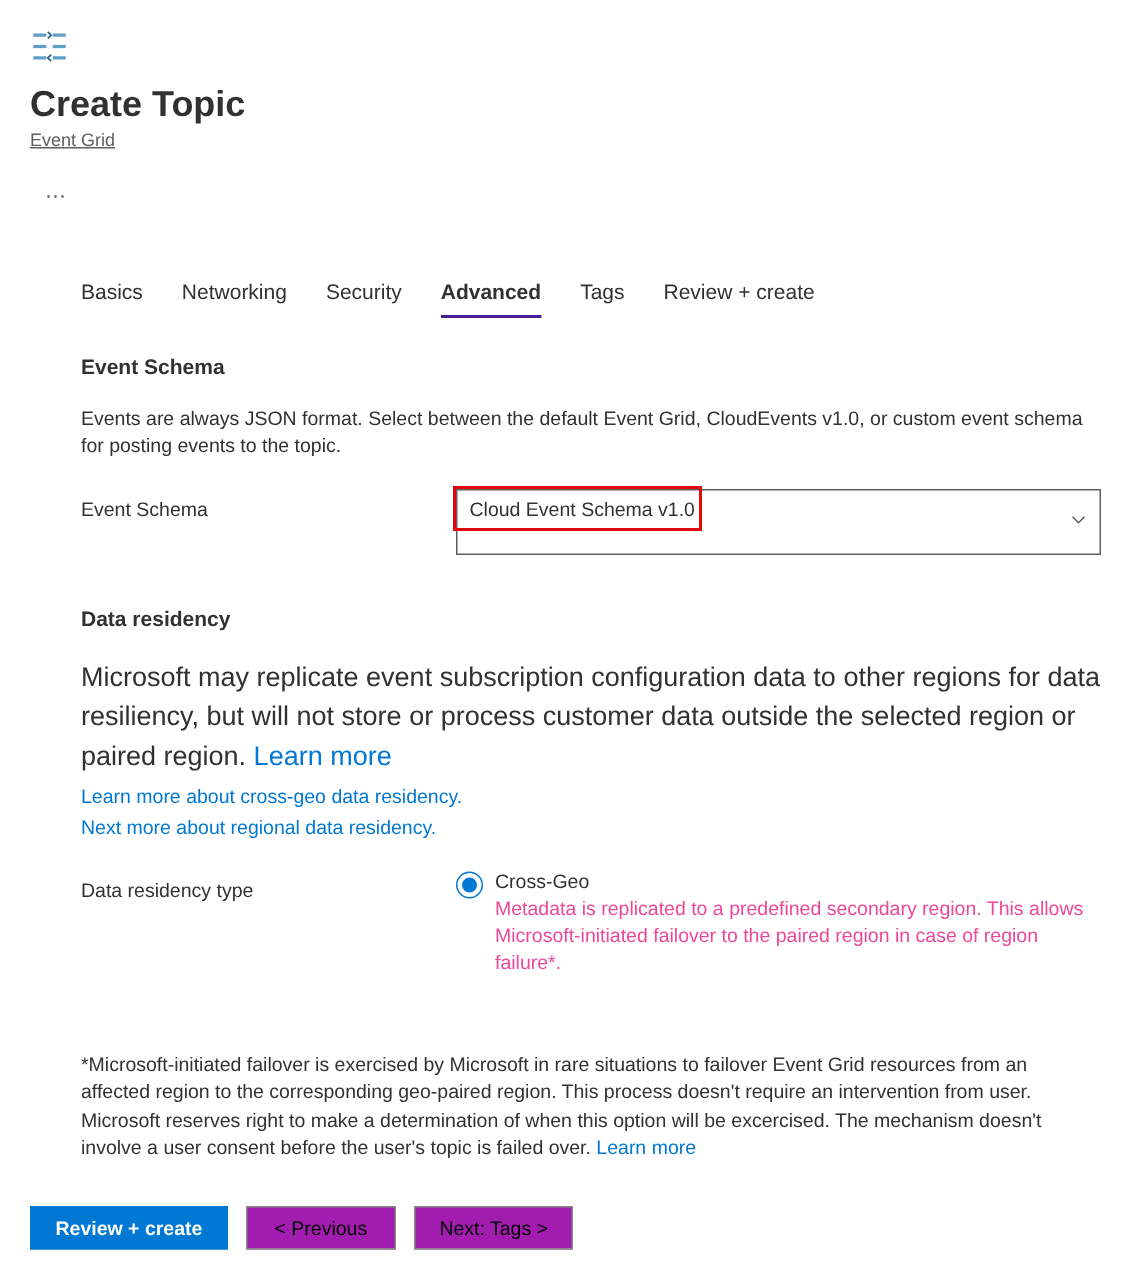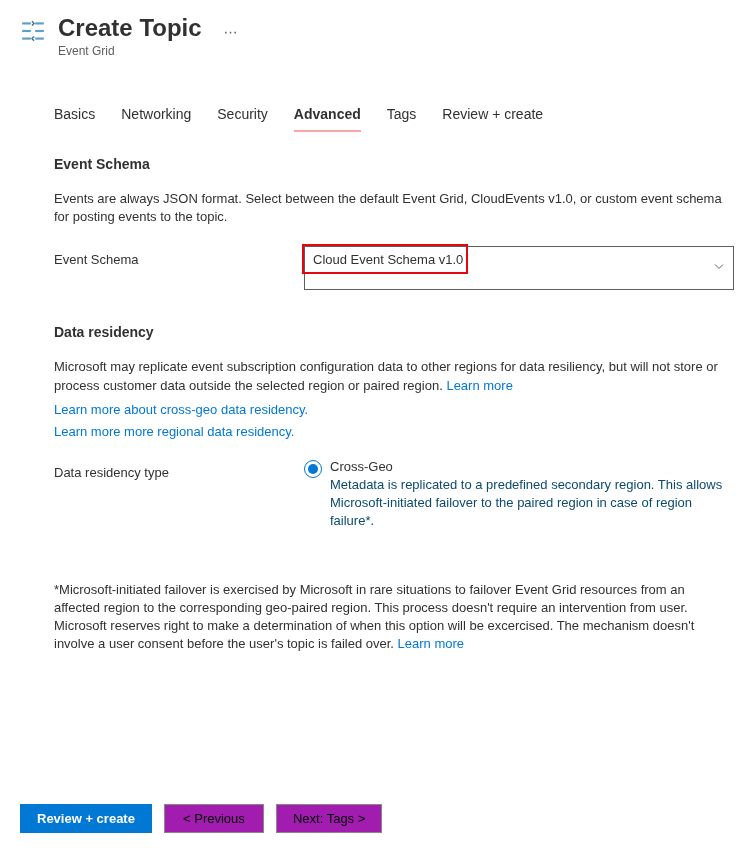--- a/index.html
+++ b/index.html
@@ -14,39 +14,41 @@
       background: #fff;
       width: 754px;
       height: 853px;
       position: relative;
     }
     .header {
       display: flex;
       align-items: flex-start;
       padding: 14px 20px 0 20px;
       gap: 12px;
+      flex-direction: column;
     }
     .header-icon {
       width: 26px;
       height: 26px;
       margin-top: 4px;
     }
     .header-text {
       display: flex;
       flex-direction: column;
     }
     .page-title {
       font-size: 24px;
       font-weight: 600;
       color: #323130;
     }
     .page-subtitle {
       font-size: 12px;
       color: #605e5c;
       margin-top: 2px;
+      text-decoration: underline;
     }
     .more-icon {
       margin-top: 10px;
       margin-left: 10px;
       color: #605e5c;
       font-size: 14px;
       letter-spacing: 1px;
     }
     .tabs {
       display: flex;
@@ -56,21 +58,21 @@
     }
     .tab {
       font-size: 14px;
       color: #323130;
       padding-bottom: 8px;
       cursor: pointer;
       border-bottom: 2px solid transparent;
     }
     .tab.active {
       font-weight: 600;
-      border-bottom: 2px solid #fca5a5;
+      border-bottom: 2px solid #4c1d95;
     }
     .content {
       padding: 24px 20px 0 54px;
     }
     .section-title {
       font-size: 14px;
       font-weight: 600;
       margin-bottom: 18px;
     }
     .section-desc {
@@ -122,21 +124,21 @@
       top: 50%;
       transform: translateY(-50%);
       pointer-events: none;
     }
     .link {
       color: #0078d4;
       text-decoration: none;
       cursor: pointer;
     }
     .desc-block {
-      font-size: 13px;
+      font-size: 18px;
       line-height: 1.45;
       margin-bottom: 4px;
     }
     .link-row {
       font-size: 13px;
       line-height: 1.5;
       margin-bottom: 2px;
     }
     .data-residency-desc {
       margin-bottom: 18px;
@@ -170,21 +172,21 @@
       height: 10px;
       border-radius: 50%;
       background: #0078d4;
     }
     .radio-label {
       font-size: 13px;
       color: #323130;
     }
     .radio-desc {
       font-size: 13px;
-      color: #0c4a6e;
+      color: #ec4899;
       margin-top: 2px;
       line-height: 1.4;
     }
     .footnote {
       font-size: 13px;
       line-height: 1.4;
       color: #323130;
       margin-top: 18px;
     }
     .footer {
@@ -266,21 +268,21 @@
   </div>
 
   <div class="section-spacer"></div>
   <div class="section-title">Data residency</div>
 
   <div class="data-residency-desc">
     <div class="desc-block">
       <span>Microsoft may replicate event subscription configuration data to other regions for data resiliency, but will not store or process customer data outside the selected region or paired region. </span><a class="link">Learn more</a>
     </div>
     <div class="link-row"><a class="link">Learn more about cross-geo data residency.</a></div>
-    <div class="link-row"><a class="link">Learn more more regional data residency.</a></div>
+    <div class="link-row"><a class="link">Next more about regional data residency.</a></div>
   </div>
 
   <div class="form-row">
     <div class="form-label">Data residency type</div>
     <div class="radio-group">
       <div class="radio-option">
         <div class="radio-circle selected">
             <div class="radio-dot"></div>
           </div>
         <div>

